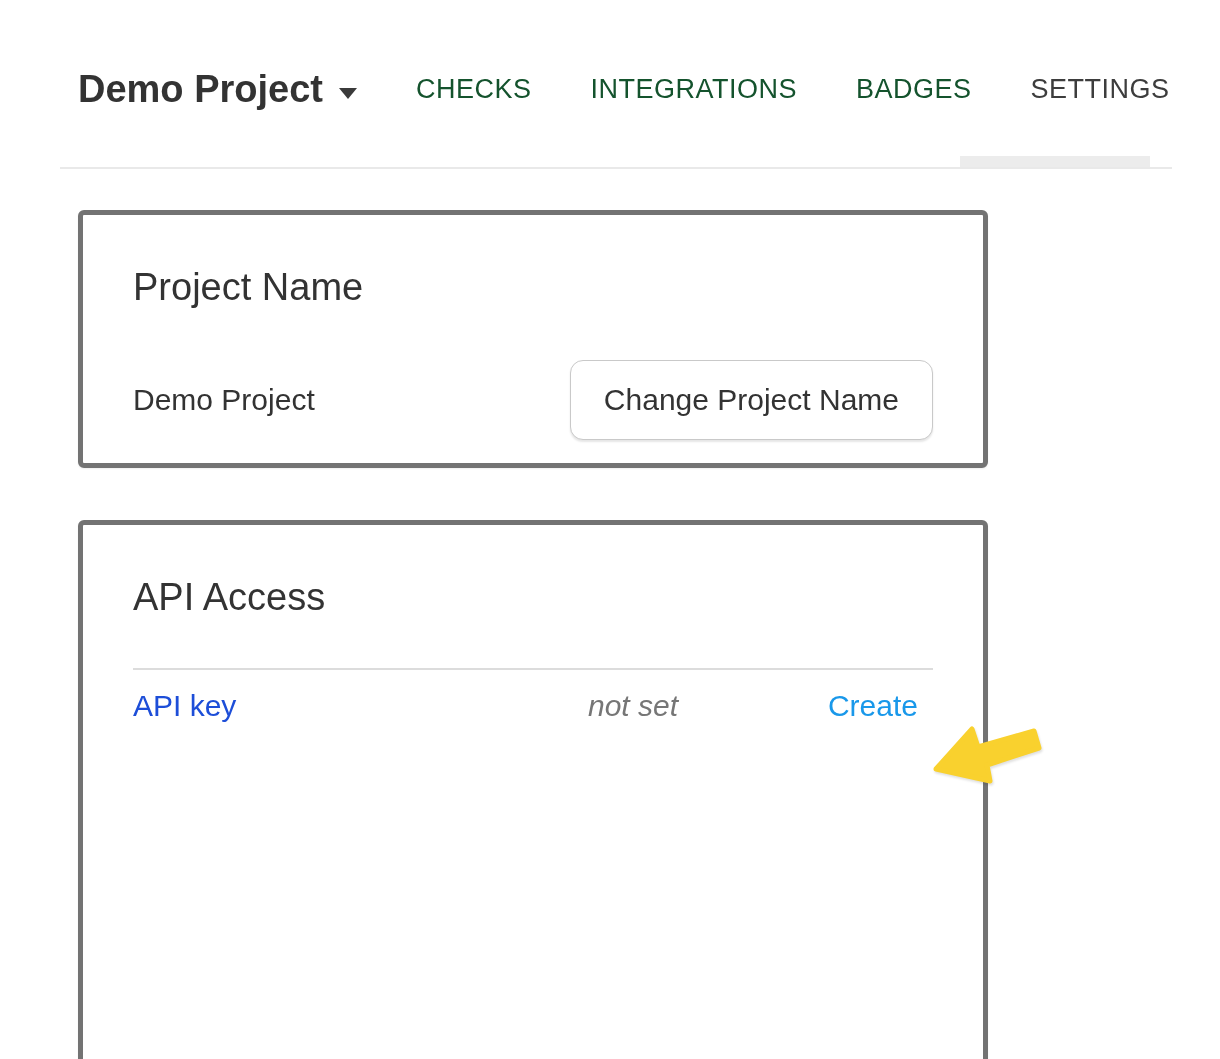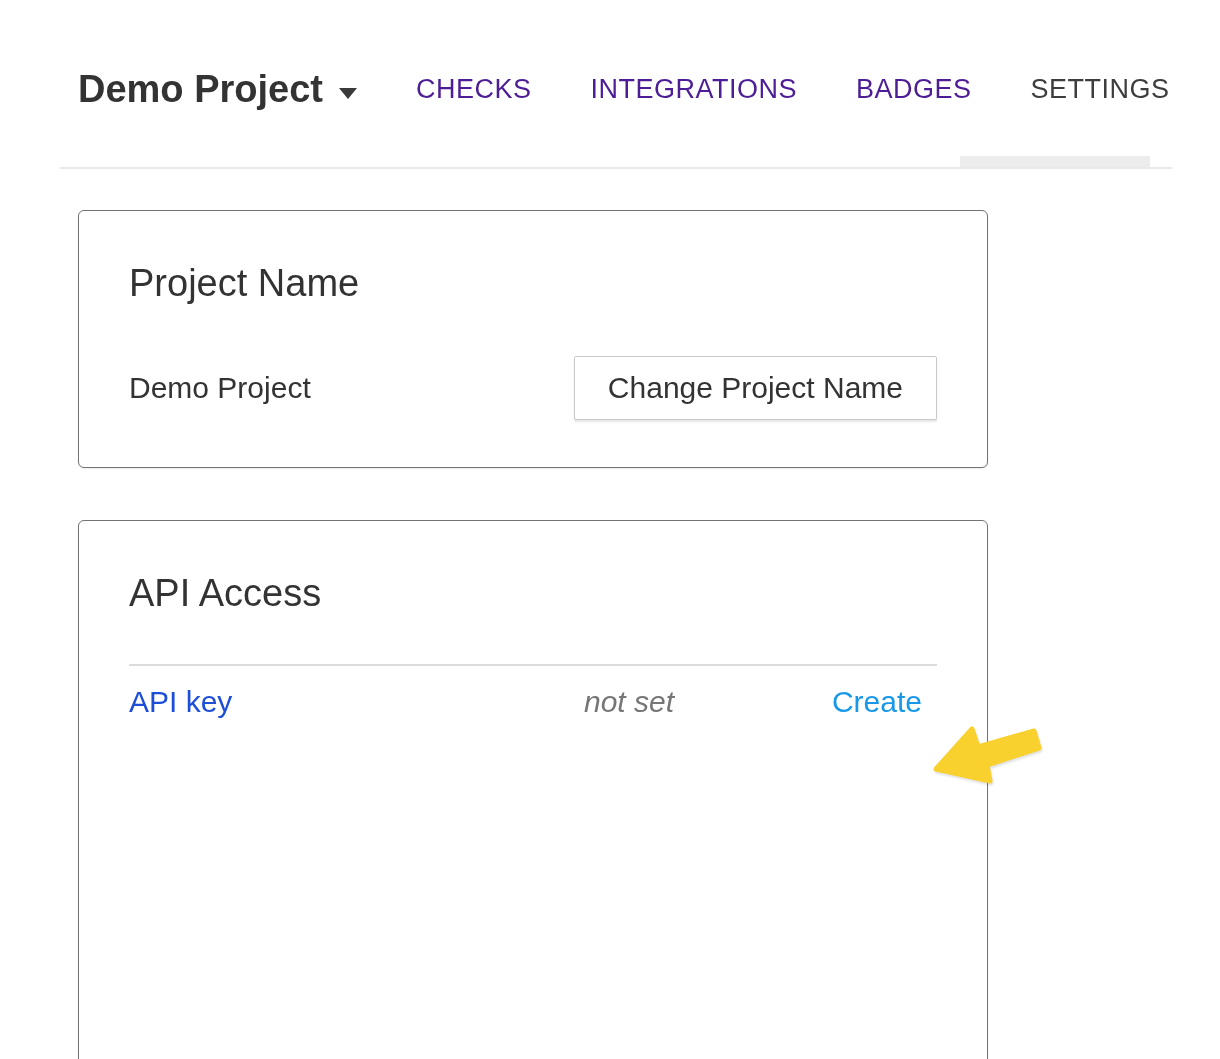--- a/index.html
+++ b/index.html
@@ -26,52 +26,52 @@
     line-height:38px; cursor:pointer;
   }
   .caret-down {
     width:0; height:0; margin-top:8px;
     border-left:9px solid transparent;
     border-right:9px solid transparent;
     border-top:11px solid #3a3a3a;
   }
   .tab {
     font-size:27px; line-height:27px; letter-spacing:0.5px;
-    color:#4c1d95; cursor:pointer;
+    color:#14532d; cursor:pointer;
   }
   .tab.active { color:#3d3d3d; }
   .tab-indicator {
     position:absolute; left:900px; bottom:0;
     width:190px; height:11px; background:#ececec;
   }
 
   
   .content { margin-left:78px; width:910px; }
   .card {
     width:910px;
-    border:1px solid #737373; border-radius:6px;
+    border:5px solid #737373; border-radius:6px;
     box-shadow:0 1px 2px rgba(0,0,0,0.07);
     padding:53px 50px 0 50px;
     background:#fff;
   }
   .card h2 {
     font-size:38px; font-weight:400; color:#333; line-height:38px;
   }
   .card-project { margin-top:41px; height:258px; }
   .card-api     { margin-top:52px; height:559px; }
 
   .name-row {
     margin-top:54px;
     display:flex; justify-content:space-between; align-items:center;
   }
   .current-name { font-size:30px; color:#333; }
   .btn {
-    height:64px; padding:0 33px;
+    height:80px; padding:0 33px;
     font-family:inherit; font-size:30px; color:#333;
-    background:#fff; border:1px solid #c9c9c9; border-radius:2px;
+    background:#fff; border:1px solid #c9c9c9; border-radius:13px;
     box-shadow:0 2px 2px rgba(0,0,0,0.10);
     cursor:pointer;
   }
 
   
   .api-table {
     margin-top:52px; width:100%;
     border-collapse:collapse;
   }
   .api-table tr { border-top:2px solid #dcdcdc; }

